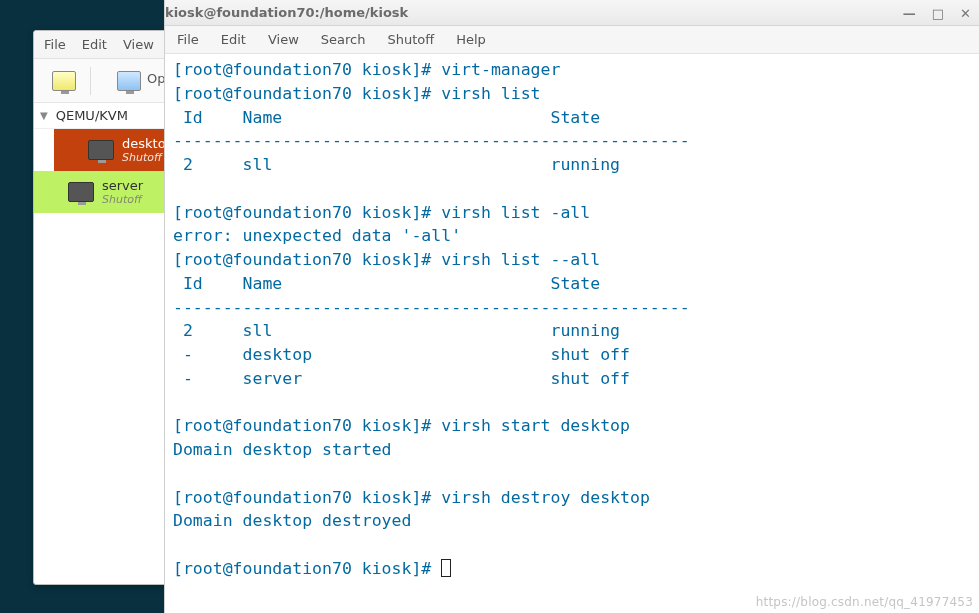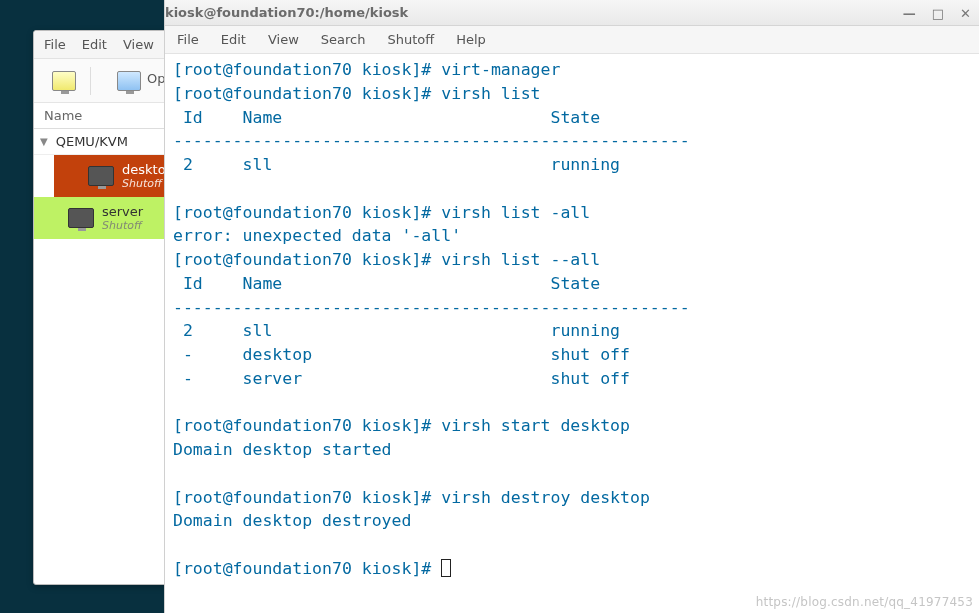--- a/index.html
+++ b/index.html
@@ -151,23 +151,20 @@
   <div class="vm-toolbar">
     <div class="tb-btn">
       <div class="mon-icon"></div>
     </div>
     <div style="width:1px;height:28px;background:#ddd"></div>
     <div class="tb-btn">
       <div class="mon-icon blue"></div>
       <span>Ope</span>
     </div>
   </div>
-  <div class="vm-colhdr">
-    <span>Name</span>
-  </div>
   <div class="vm-group">
     <span class="group-arrow">▼</span>
     <span>QEMU/KVM</span>
   </div>
 
   <div class="vm-item selected">
     <div class="vm-mon"></div>
     <div class="vm-label">
       <span>desktop</span>
       <span class="sub">Shutoff</span>

